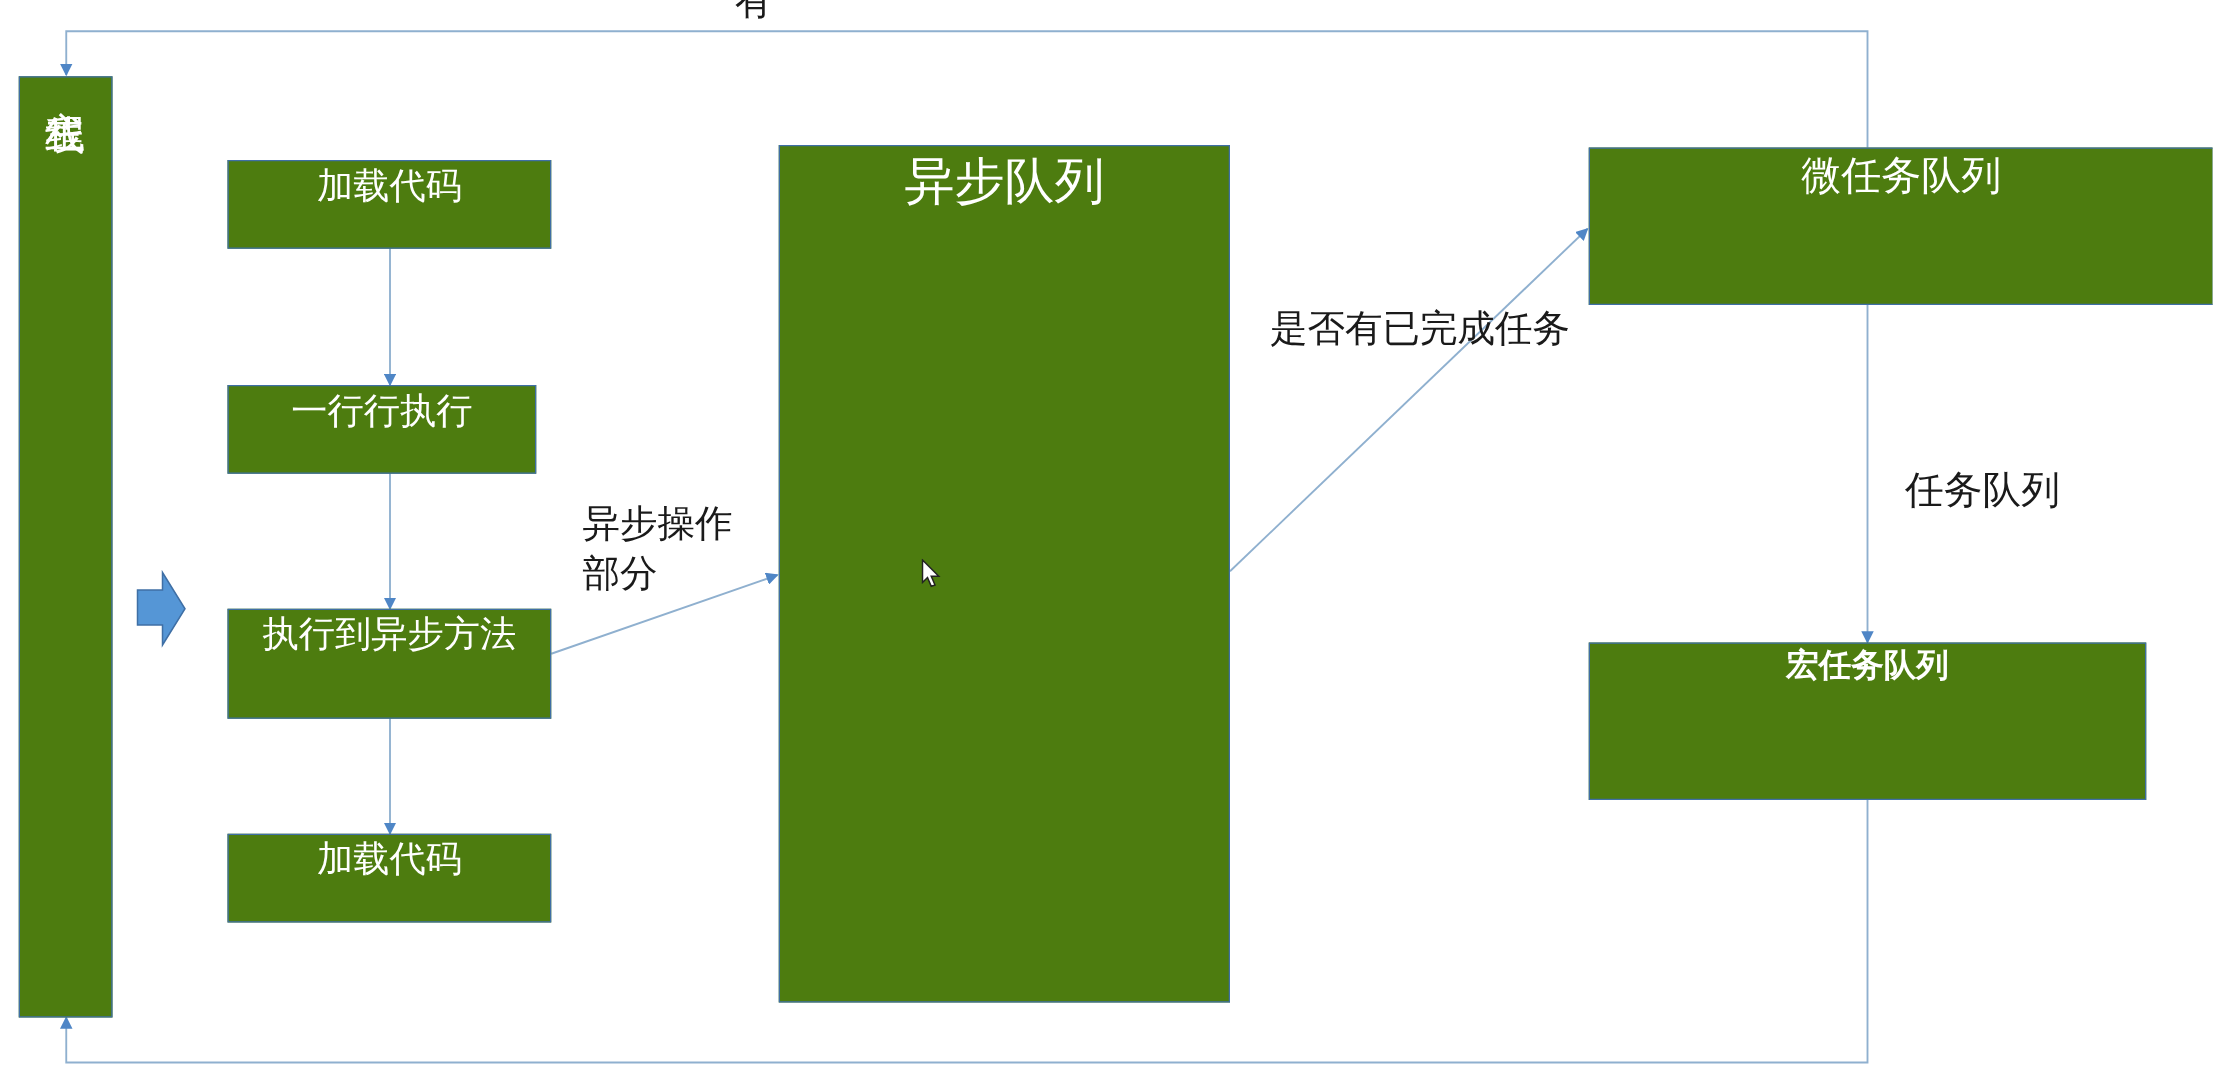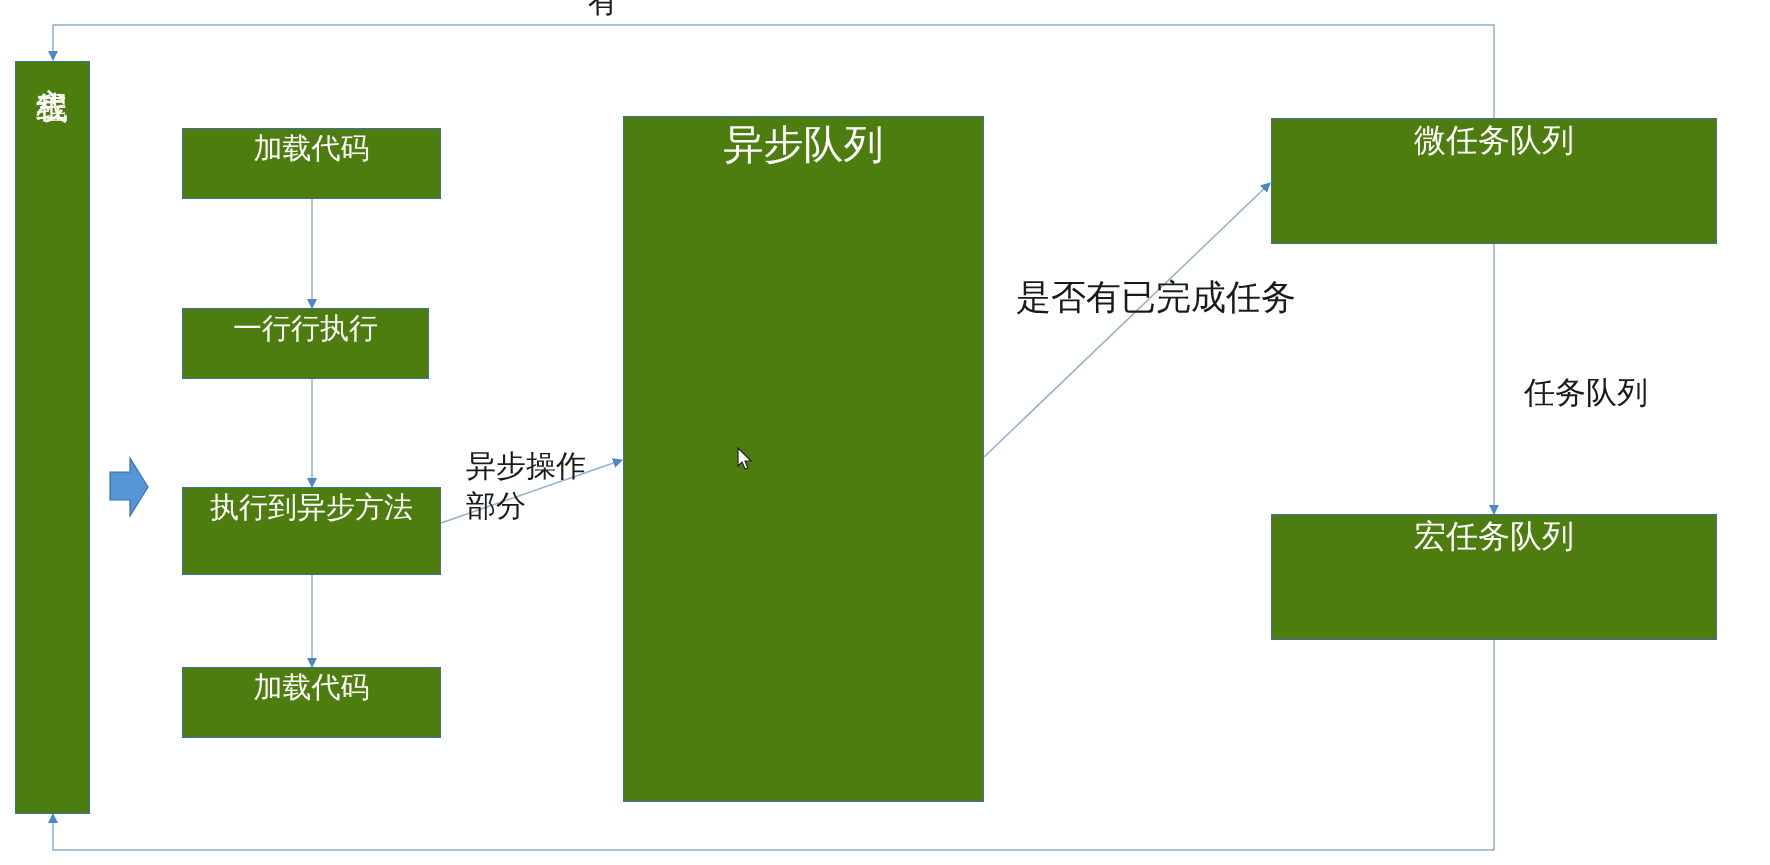--- a/index.html
+++ b/index.html
@@ -53,34 +53,34 @@
   <span>执行到异步方法</span>
 </div>
 <div class="box" style="left:182px; top:667px; width:259px; height:71px;">
   <span>加载代码</span>
 </div>
 
 <div class="box" style="left:623px; top:116px; width:361px; height:686px;">
   <span style="font-size:40px;">异步队列</span>
 </div>
 
-<div class="box" style="left:1271px; top:118px; width:446px; height:126px;">
+<div class="box" style="left:1271px; top:118px; width:500px; height:126px;">
   <span style="font-size:32px;">微任务队列</span>
 </div>
 
 <div class="box" style="left:1271px; top:514px; width:446px; height:126px;">
-  <span style="font-size:32px;">宏任务队列</span>
+  <span style="font-size:26px;font-weight:bold;">宏任务队列</span>
 </div>
 
-<div class="label" style="left:466px; top:400px;margin-top:46px;">
+<div class="label" style="left:466px; top:400px;">
   <div>异步操作</div>
   <div>部分</div>
 </div>
 
-<div class="label" style="left:1016px; top:277px; font-size:35px;">是否有已完成任务</div>
+<div class="label" style="left:1016px; top:244px; font-size:30px;">是否有已完成任务</div>
 
 <div class="label" style="left:1524px; top:372px; font-size:31px;">
   <div>任务队列</div>
 </div>
 
 <div class="label" style="left:588px; top:-18px; font-size:30px;">有</div>
 
 <svg class="cursor" width="16" height="24" style="left:737px; top:447px;">
   <path d="M1,1 L1,19 L5,15 L8,22 L11,21 L8,14 L14,14 Z" fill="#ffffff" stroke="#222" stroke-width="1.2"></path>
 </svg>

